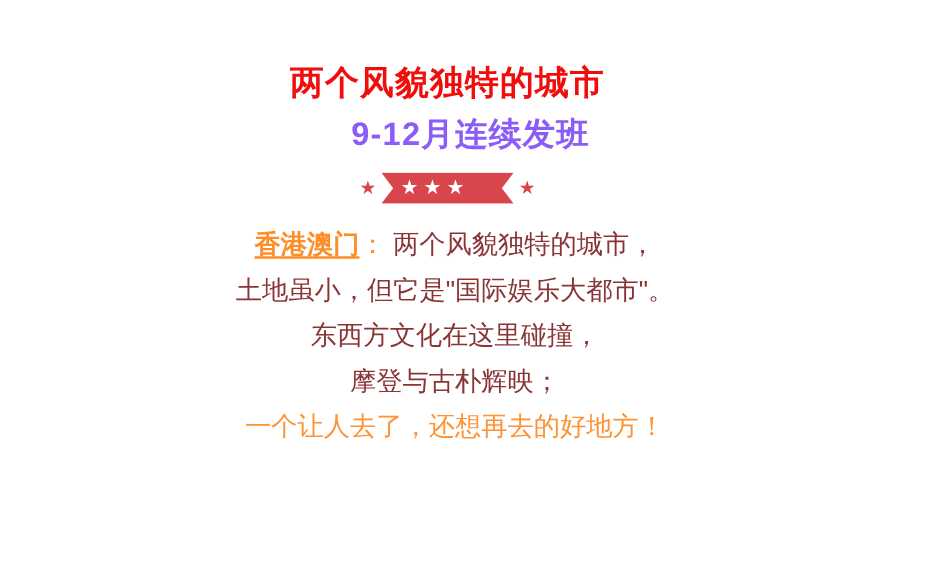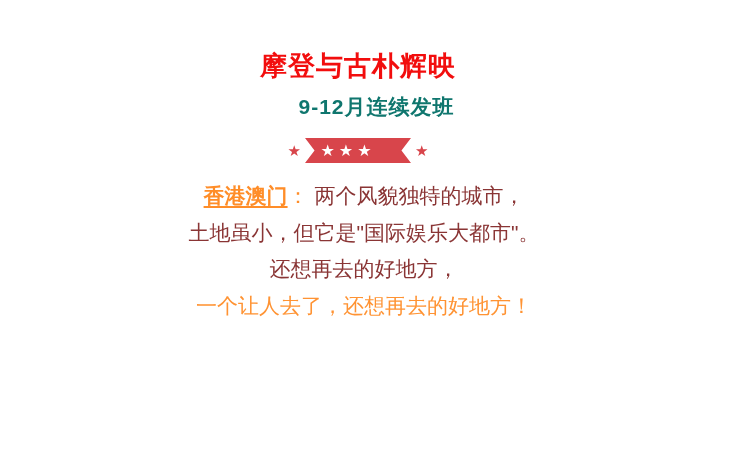--- a/index.html
+++ b/index.html
@@ -22,24 +22,24 @@
   .title {
     margin: 51px 0 0 0;
     font-size: 27px;
     line-height: 31px;
     font-weight: bold;
     color: #f20d0d;
     letter-spacing: 1px;
   }
   .subtitle {
     margin: 13px 0 0 0;
-    font-size: 21px;
+    font-size: 26px;
     line-height: 24px;
     font-weight: bold;
-    color: #0f766e;
+    color: #8b5cf6;
     letter-spacing: 1px;
     padding-left: 37px;
   }
   .banner {
     margin-top: 19px;
     height: 25px;
     display: flex;
     align-items: center;
     justify-content: center;
   }
@@ -90,35 +90,36 @@
   .accent-line {
     color: #ff9333;
   }
 </style>
 </head>
 <body>
 
 <div class="page">
   <div class="content">
 
-    <h1 class="title">摩登与古朴辉映</h1>
+    <h1 class="title">两个风貌独特的城市</h1>
 
     <h2 class="subtitle">9-12月连续发班</h2>
 
     <div class="banner">
       <span class="star-outer">★</span>
       <div class="ribbon">
         <span class="star-inner">★</span>
         <span class="star-inner">★</span>
         <span class="star-inner">★</span>
       </div>
       <span class="star-outer">★</span>
     </div>
 
     <div class="body-text">
       <p><a class="highlight-link">香港澳门</a><span class="colon">：</span> <span>两个风貌独特的城市，</span></p>
       <p>土地虽小，但它是"国际娱乐大都市"。</p>
-      <p>还想再去的好地方，</p>
+      <p>东西方文化在这里碰撞，</p>
+      <p>摩登与古朴辉映；</p>
       <p class="accent-line">一个让人去了，还想再去的好地方！</p>
     </div>
 
   </div>
 </div>
 
 </body></html>

